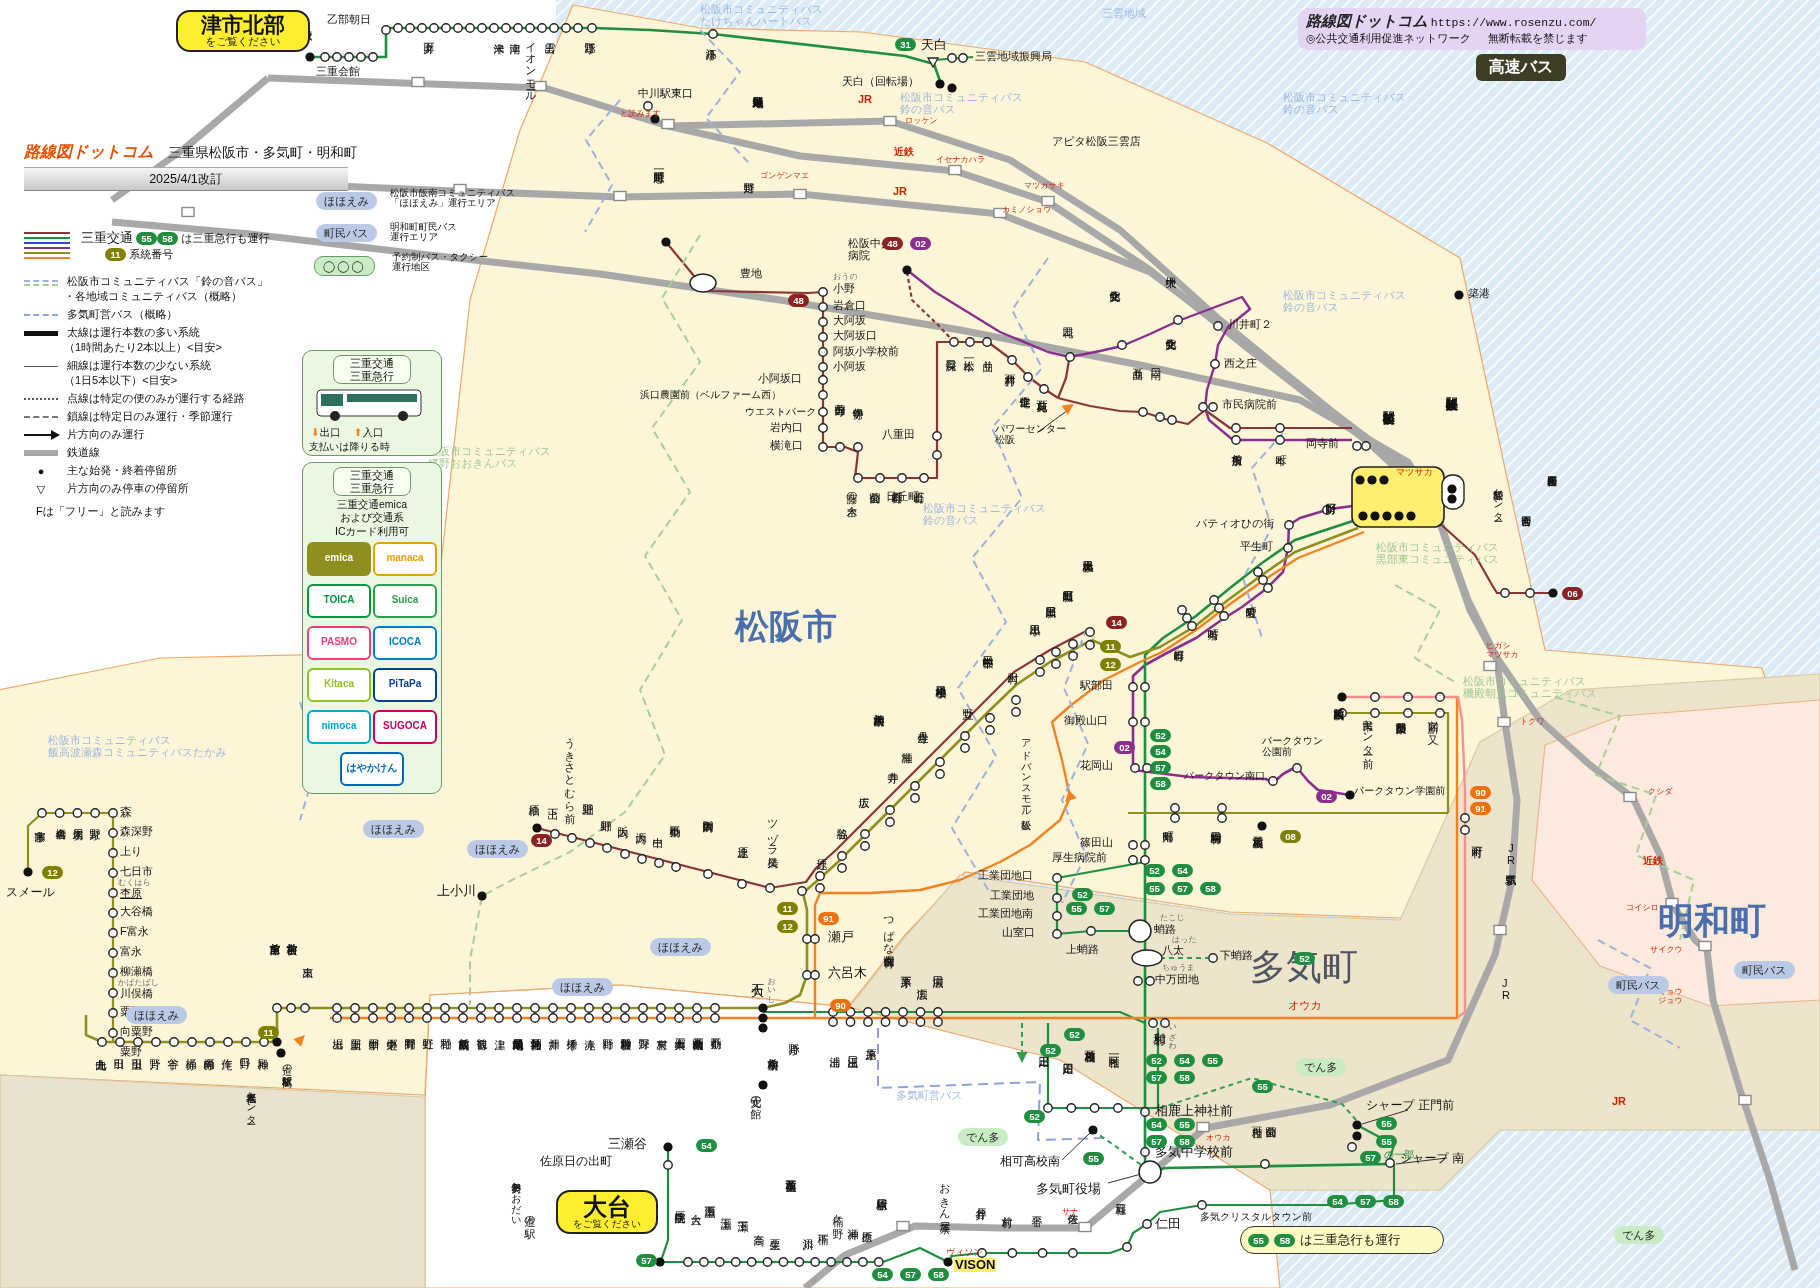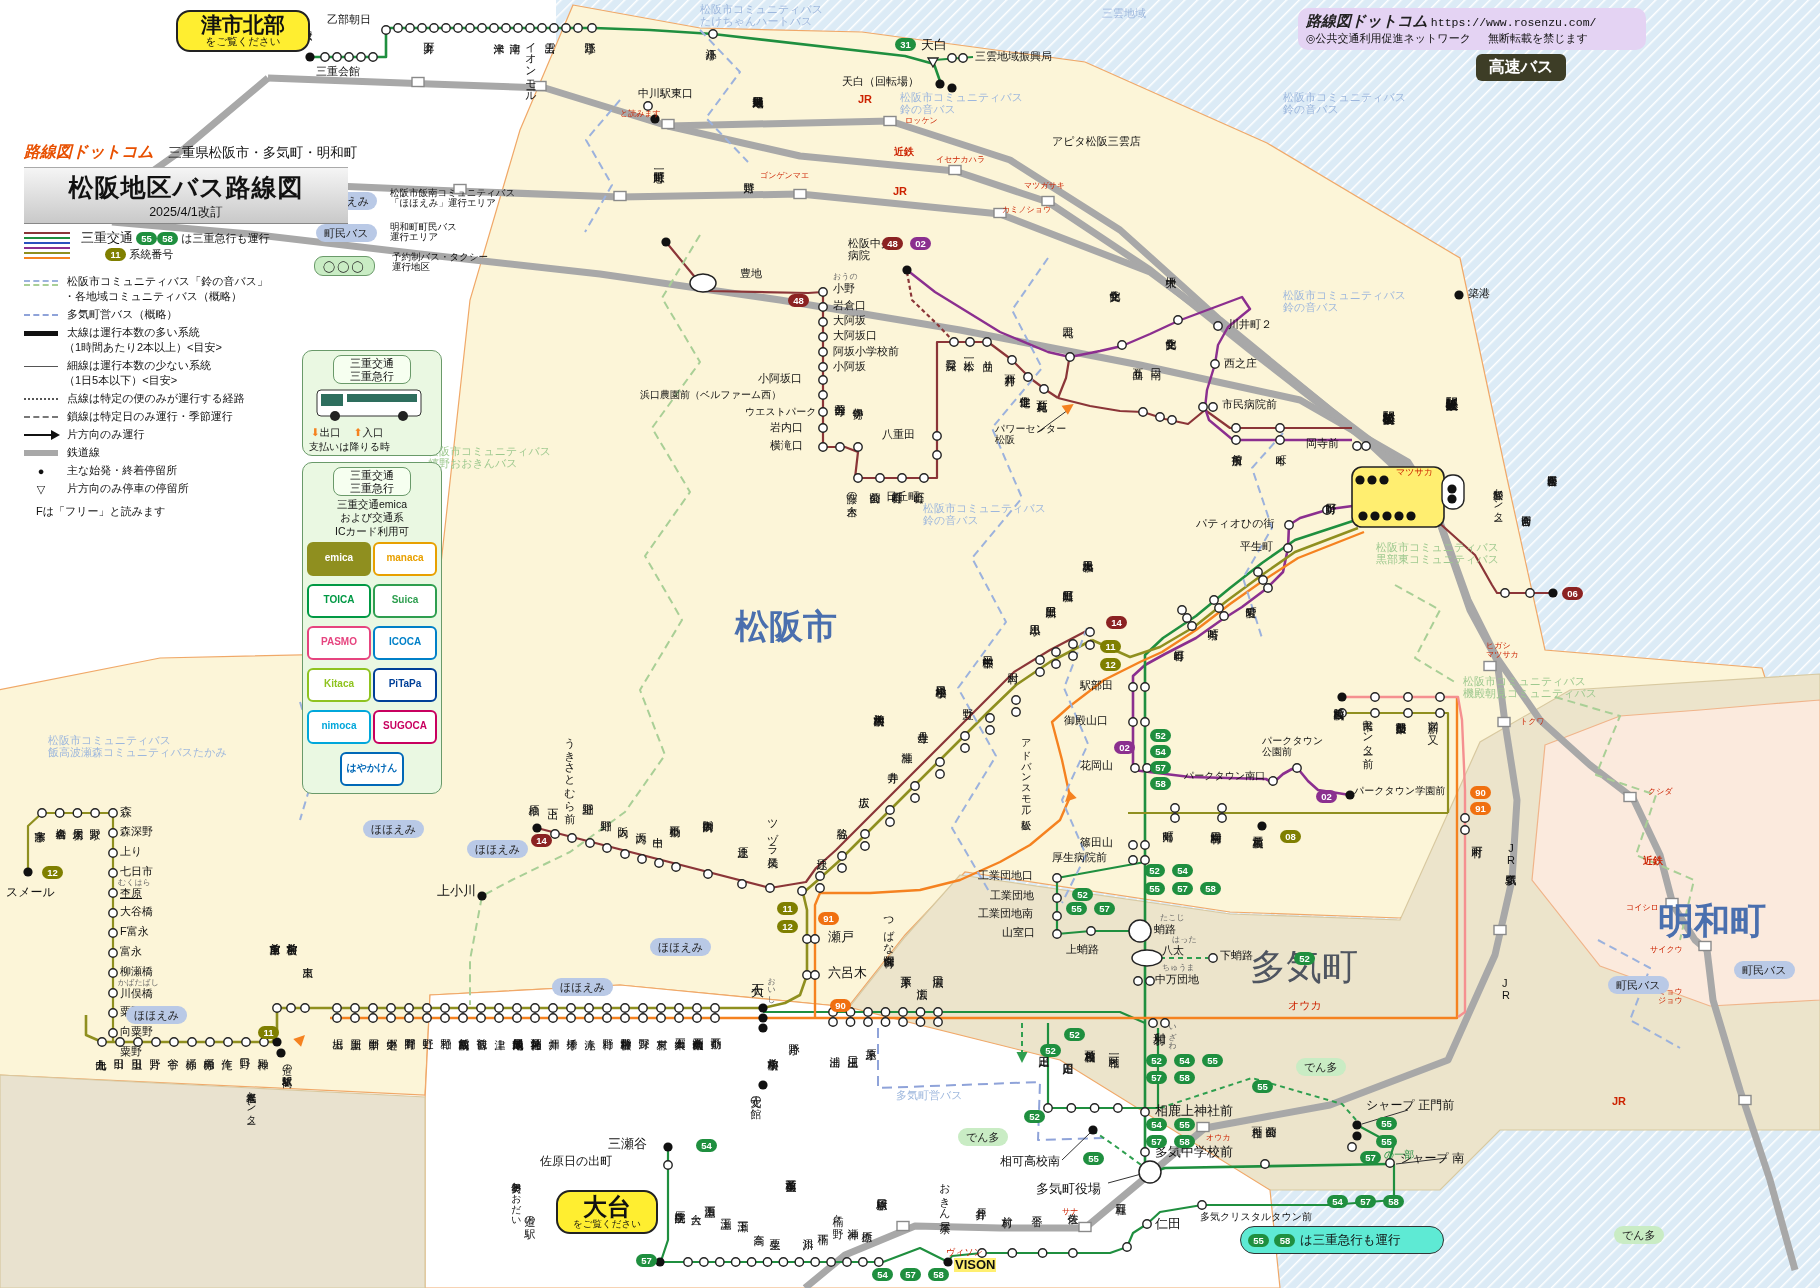--- a/index.html
+++ b/index.html
@@ -36,21 +36,21 @@
 #titlebar .t{font-size:25px;font-weight:bold;letter-spacing:1px;}
 #titlebar .d{font-size:12.5px;}
 #legend{left:24px;top:226px;width:300px;font-size:11px;}
 .leg-row{position:relative;margin:3px 0;}
 .leg-samp{display:inline-block;vertical-align:middle;width:34px;margin-right:6px;}
 .greenbox{position:absolute;background:#eaf8e2;border:1.5px solid #6a9a6a;border-radius:10px;z-index:8;}
 .greenbox .pillhead{margin:4px auto 2px;width:76px;background:#f6fff0;border:1px solid #6a9a6a;border-radius:8px;
   text-align:center;font-size:11px;line-height:1.15;padding:1px 0;}
 .cardtile{display:inline-block;width:60px;height:30px;border-radius:6px;background:#fff;border:2px solid #999;
   font-size:10px;font-weight:bold;text-align:center;line-height:28px;margin:2px 1px;overflow:hidden;}
-#note55{position:absolute;left:1240px;top:1226px;width:196px;height:26px;background:#5eead4;border:1.5px solid #333;
+#note55{position:absolute;left:1240px;top:1226px;width:196px;height:26px;background:#fef9c3;border:1.5px solid #333;
   border-radius:14px;z-index:7;font-size:12.5px;line-height:26px;padding-left:6px;}
 #note55 .badge{position:static;display:inline-block;vertical-align:middle;margin:0 1px;}
 </style>
 </head>
 <body>
 
 <div id="stage">
   <svg id="map-svg" width="1820" height="1288">
     <defs>
       <pattern id="hatchp" width="9" height="9" patternUnits="userSpaceOnUse" patternTransform="rotate(45)">
@@ -466,21 +466,20 @@
       <polygon points="0,-7 5.5,4 -5.5,4" transform="translate(1070,797) rotate(225)" fill="#f58220"></polygon>
       <polygon points="0,-7 5.5,4 -5.5,4" transform="translate(300,1040) rotate(45)" fill="#f58220"></polygon>
       <polygon points="0,-7 5.5,4 -5.5,4" transform="translate(1022,1056) rotate(180)" fill="#2f9f4f"></polygon>
       <polygon points="0,-7 5.5,4 -5.5,4" transform="translate(1068,408) rotate(55)" fill="#f58220"></polygon>
     </svg>
 
   <div class="panel" id="titleblock">
     <span class="logo">路線図ドットコム</span>
     <span class="region">三重県松阪市・多気町・明和町</span>
     <div id="titlebar">
-      <div class="t">松阪地区バス路線図</div>
       <div class="d">2025/4/1改訂</div>
     </div>
   </div>
 
   <div class="panel" id="rosenzu">
     <span class="logo">路線図ドットコム</span>
     <span class="url">https://www.rosenzu.com/</span><br>
     <span>◎公共交通利用促進ネットワーク</span>
     <span style="margin-left:14px">無断転載を禁じます</span>
   </div>

